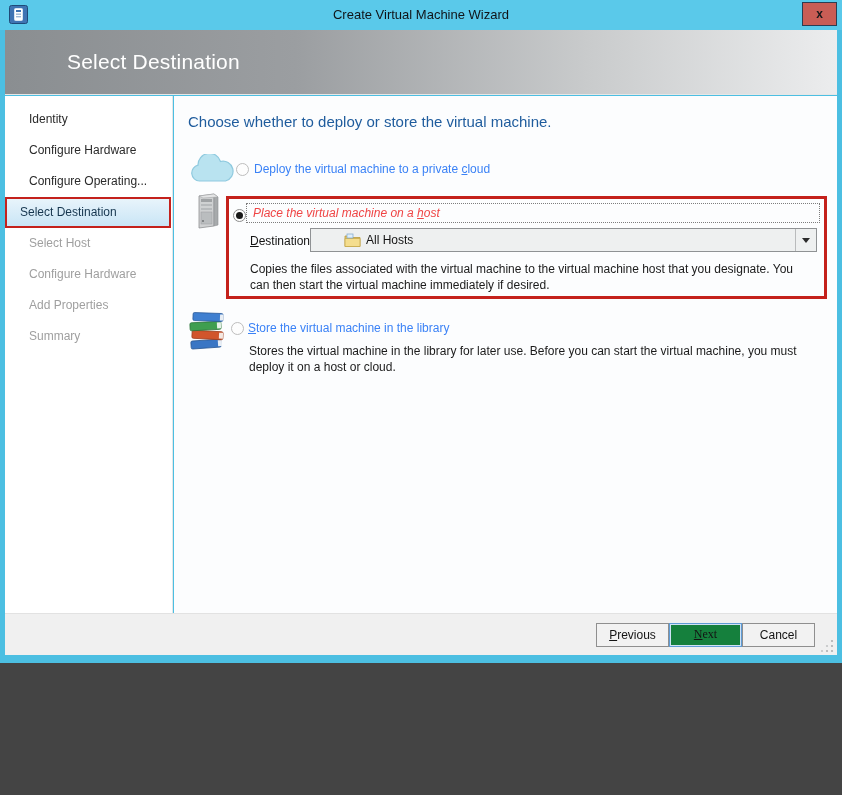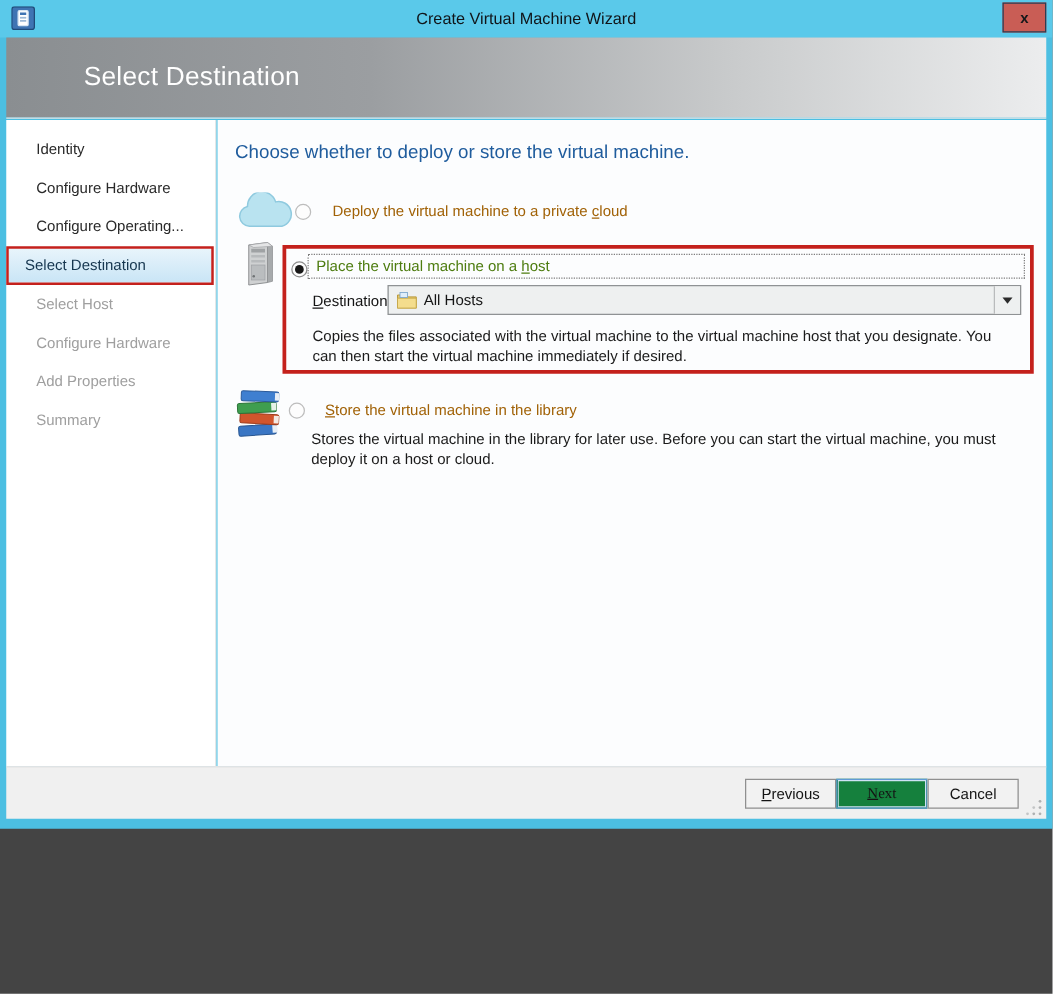--- a/index.html
+++ b/index.html
@@ -85,46 +85,46 @@
   .radio.disabled { border-color: #bdbdbd; }
   .radio.checked::after {
     content: ""; display: block;
     width: 7px; height: 7px; margin: 2px; border-radius: 50%;
     background: #181818;
   }
   .radio1 { left: 62px; top: 67px; }
   .radio3 { left: 57px; top: 226px; }
 
   .opt-label { font-size: 12px; cursor: default; white-space: nowrap; }
-  .opt-label.disabled { color: #a16207; margin-left: 12px; }
+  .opt-label.disabled { color: #3b82f6; }
   .label1 { position: absolute; left: 80px; top: 66px; }
   .label3 { position: absolute; left: 74px; top: 225px; }
   .desc   { font-size: 12px; line-height: 16px; color: #1b1b1b; }
   .desc3  { position: absolute; left: 75px; top: 247px; width: 576px; }
 
   
   .red-box {
     position: absolute; left: 52px; top: 100px;
     width: 601px; height: 103px;
     border: 3px solid #c4211c;
     background: #fcfdfe;
   }
   .radio2 { left: 4px; top: 10px; }
   .host-label-box {
     position: absolute; left: 17px; top: 4px; right: 4px; height: 20px;
     border: 1px dotted #7d7d7d;
     font-size: 12px; line-height: 18px; padding-left: 6px;
-    color: #4d7c0f; white-space: nowrap; overflow: hidden;
+    color: #ef4444; white-space: nowrap; overflow: hidden; font-style: italic;
   }
   .dest-label { position: absolute; left: 21px; top: 35px; font-size: 12px; color: #141414; }
   .combo {
     position: absolute; left: 81px; top: 29px; right: 7px; height: 24px;
     border: 1px solid #8f9294;
     background: #eef0f0;
-    display: flex; align-items: center;
+    display: flex; align-items: center; padding-left: 27px;
   }
   .combo-icon { width: 17px; height: 14px; margin: 0 5px 0 6px; flex: 0 0 auto; }
   .combo-value { font-size: 12px; color: #141414; flex: 1 1 auto; }
   .combo-arrow {
     width: 21px; height: 100%;
     border-left: 1px solid #b9bbbc;
     display: flex; align-items: center; justify-content: center;
     background: #eef0f0;
   }
   .combo-arrow::after {

